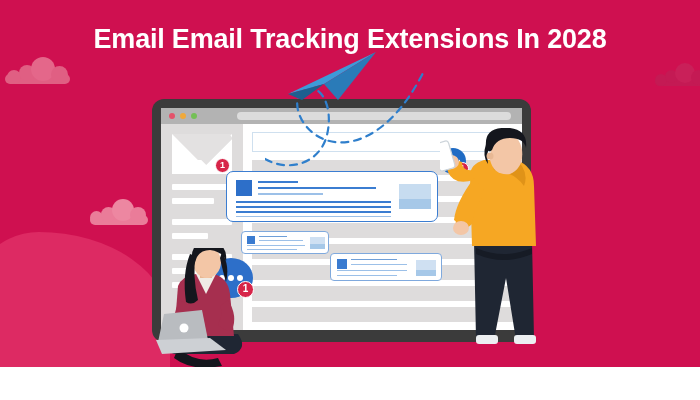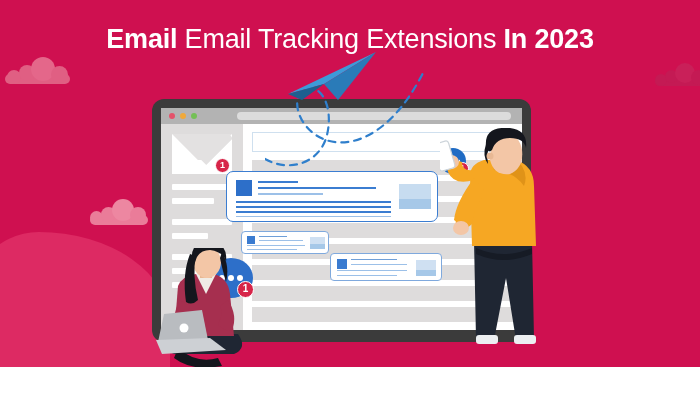--- a/index.html
+++ b/index.html
@@ -57,21 +57,21 @@
     width: 700px;
     text-align: center;
     color: #ffffff;
     font-size: 27px;
     line-height: 34px;
     letter-spacing: -0.2px;
     white-space: nowrap;
     font-family: "Liberation Sans", sans-serif;
   }
   .title .w-bold { font-weight: bold; }
-  .title .w-heavy { font-weight: normal; }
+  .title .w-heavy { font-weight: bold; }
 
   
   .browser {
     position: absolute;
     left: 152px; top: 99px;
     width: 379px; height: 243px;
     background: #3b3b3b;
     border-radius: 12px;
     box-sizing: border-box;
     padding: 9px 9px 12px 9px;
@@ -273,21 +273,21 @@
 
   <div class="cloud" style="left:655px; top:64px; width:52px; height:22px;">
     <span class="bar" style="left:0; top:13px; width:52px; height:9px; background:#c41a54;"></span>
     <i style="left:0;   top:10px; width:12px; height:12px; background:#c41a54;"></i>
     <i style="left:10px;top:6px;  width:13px; height:13px; background:#c41a54;"></i>
     <i style="left:20px;top:-1px; width:20px; height:20px; background:#c92059;"></i>
     <i style="left:36px;top:6px;  width:15px; height:15px; background:#c41a54;"></i>
   </div>
 
   <div class="title">
-    <span class="w-bold">Email </span><span class="w-heavy">Email Tracking Extensions</span><span class="w-bold"> In 2023</span>
+    <span class="w-bold">Email </span><span class="w-heavy">Email Tracking Extensions</span><span class="w-bold"> In 2028</span>
   </div>
 
   <div class="browser">
     <div class="browser-inner">
 
       <div class="titlebar">
         <span class="dot dot-r"></span>
         <span class="dot dot-y"></span>
         <span class="dot dot-g"></span>
         <span class="urlbar"></span>

